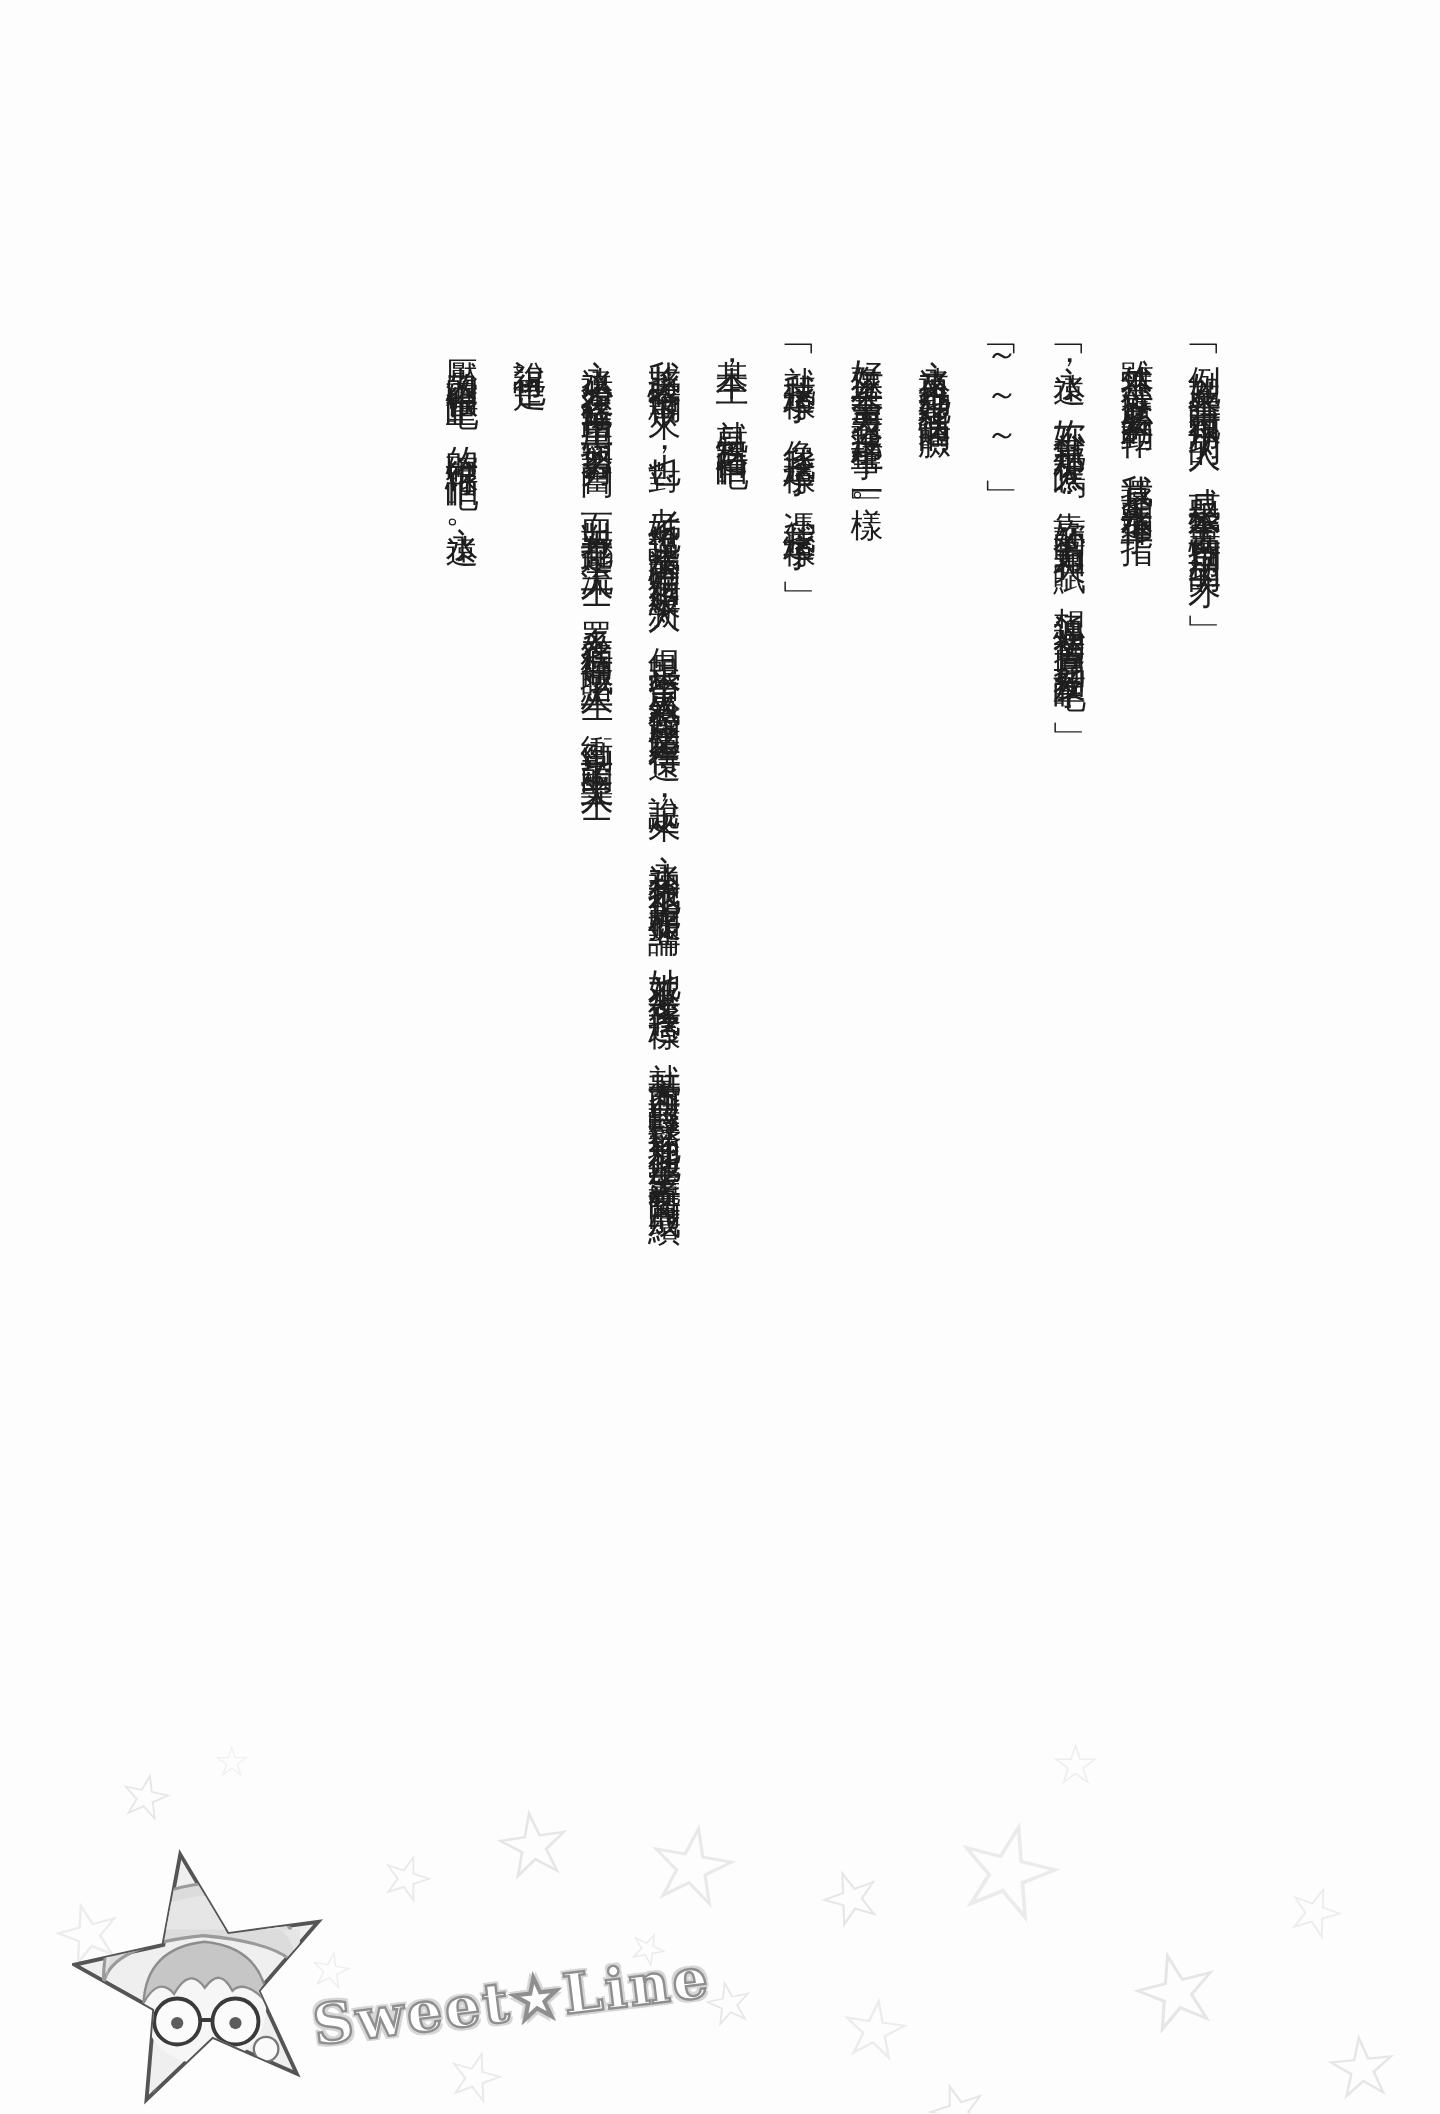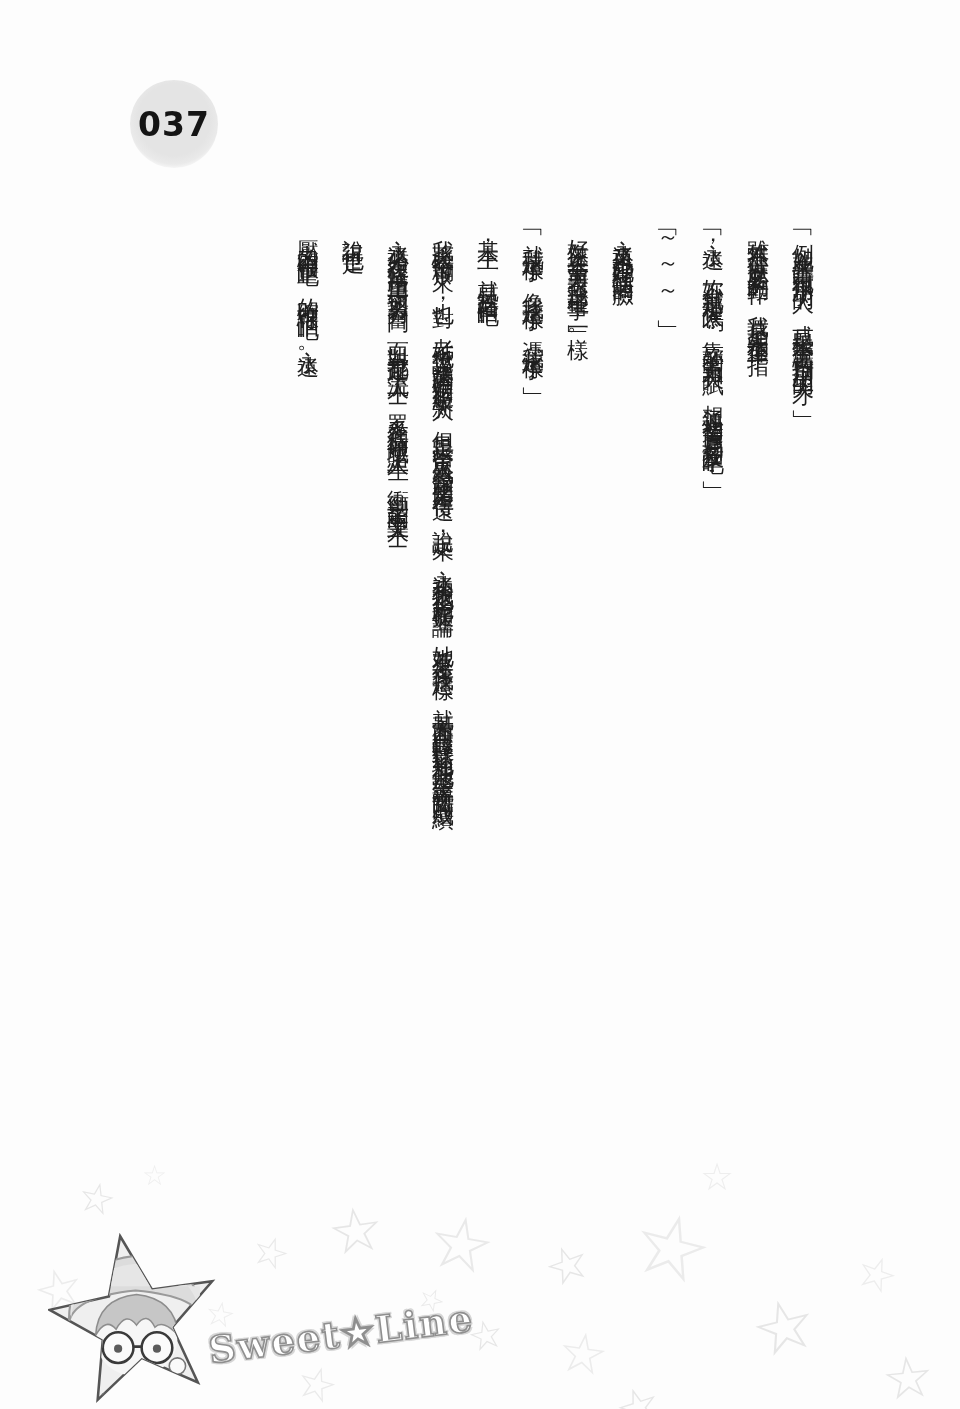--- a/index.html
+++ b/index.html
@@ -65,23 +65,20 @@
     transform:rotate(-7deg);
     letter-spacing:2px;
     white-space:nowrap;
   }
 </style>
 </head>
 <body>
 
 <div class="page">
 
-  <div class="page-badge">
-    <span>037</span>
-  </div>
 
   <div class="text-block">
     <p>「例如某些平時就很用功的人，或是根本不需要特別用功的天才。」</p>
     <p>雖然不是什麼必要的動作，我還是朝永遠伸手一指。</p>
     <p>「永遠，妳不就是那種人嗎？靠妳的實力和天賦，想通過初選簡直易如反掌吧？」</p>
     <p>「～～～」</p>
     <p>永遠又甩動她紅通通的臉。</p>
     <p>好像正在盡全力表達「沒那種事！」一樣。</p>
     <p>「就我這樣子！像我這樣子！憑我這樣子！」</p>
     <p>基本上，就是缺乏自信吧。</p>

